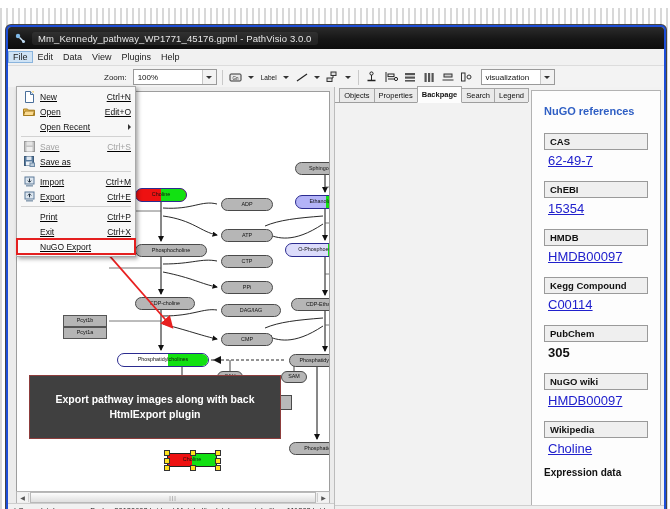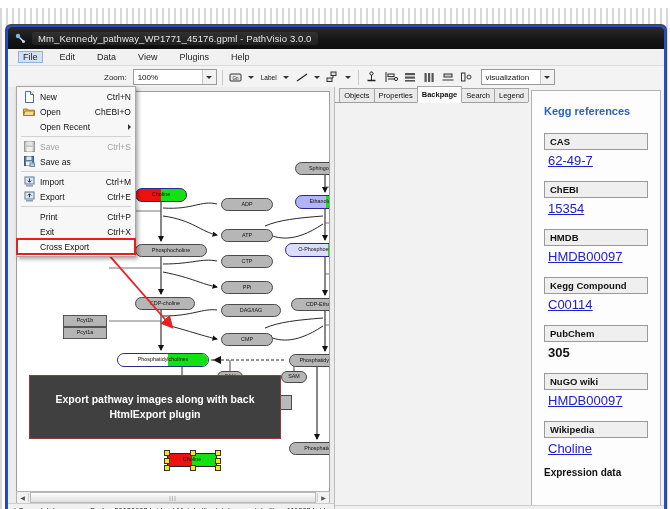--- a/index.html
+++ b/index.html
@@ -21,21 +21,21 @@
   
   #titlebar{height:22px;background:linear-gradient(180deg,#2b2b2b 0%,#161616 55%,#0d0d0d 100%);
     display:flex;align-items:center;padding:0 6px;position:relative;}
   #titlebar .tb-icon{width:12px;height:12px;margin-right:6px;position:relative;flex:0 0 auto;}
   #titlebar .tb-icon svg{display:block;}
   #titlebar .tb-title{color:#e8e8e8;font-size:9.5px;white-space:nowrap;letter-spacing:.1px;
      background:rgba(255,255,255,.07);padding:1px 6px;border-radius:3px;}
 
   
   #menubar{height:16px;background:#f1f1f1;border-bottom:1px solid #dcdcdc;
-    display:flex;align-items:center;padding-left:10px;gap:12px;position:relative;z-index:40;}
+    display:flex;align-items:center;padding-left:0;gap:0px;position:relative;z-index:40;}
   #menubar .mi{font-size:9px;color:#1b1b1b;padding:1px 5px;white-space:nowrap;cursor:default;}
   #menubar .mi.open{background:#cfe3f5;border:1px solid #8ab4dd;padding:0px 4px;}
 
   
   #toolbar{height:22px;background:#f3f3f3;border-bottom:1px solid #cfcfcf;
     display:flex;align-items:center;gap:3px;padding-left:96px;position:relative;}
   .tb-sep{width:1px;height:15px;background:#c9c9c9;margin:0 2px;}
   .zoom-label{font-size:8px;color:#222;margin-right:3px;}
   .combo{height:14px;border:1px solid #9a9a9a;background:#fff;display:flex;align-items:center;
     font-size:8px;color:#111;padding-left:4px;position:relative;}
@@ -90,21 +90,21 @@
   .xref-val a{color:#2020cc;text-decoration:underline;}
   .xref-val.plain{color:#111;font-weight:bold;}
   .expr-h{font-size:10px;font-weight:bold;color:#111;margin-top:4px;}
   #sidescroll{position:absolute;left:0;right:0;bottom:0;height:10px;background:#efefef;
      border-top:1px solid #cfcfcf;display:flex;align-items:center;justify-content:space-between;}
   #sidescroll i{font-style:normal;font-size:6px;color:#666;padding:0 2px;}
 
   
   #filemenu{position:absolute;left:8px;top:59px;width:118px;background:#f7f7f7;
      border:1px solid #a8a8a8;box-shadow:2px 2px 4px rgba(0,0,0,.35);z-index:60;padding:2px 0;}
-  #filemenu .row{display:flex;align-items:center;height:15px;padding:0 4px;position:relative;}
+  #filemenu .row{display:flex;align-items:center;height:15px;padding:0 4px;position:relative;text-decoration:underline;}
   #filemenu .row .ico{width:16px;height:13px;display:flex;align-items:center;justify-content:center;
      flex:0 0 16px;}
   #filemenu .row .txt{font-size:8.5px;color:#111;flex:1;padding-left:3px;}
   #filemenu .row .acc{font-size:8.5px;color:#111;padding-left:6px;}
   #filemenu .row.dim .txt,#filemenu .row.dim .acc{color:#a3a3a3;}
   #filemenu .sep{height:1px;background:#d2d2d2;margin:2px 4px;}
   #filemenu .row .sub{border-left:3px solid #333;border-top:3px solid transparent;
      border-bottom:3px solid transparent;font-style:normal;}
   #filemenu .row.highlight{outline:2px solid #e41f1f;outline-offset:-1px;background:#fbfbfb;}
 
@@ -457,21 +457,21 @@
         <div id="sidetabs">
           <span class="tab">Objects</span>
           <span class="tab">Properties</span>
           <span class="tab active">Backpage</span>
           <span class="tab">Search</span>
           <span class="tab">Legend</span>
         </div>
 
         <div id="sidebody">
           <div id="sidecontent">
-            <div class="xref-h">Kegg references</div>
+            <div class="xref-h">NuGO references</div>
 
             <div class="xref-block">
               <div class="xref-name">CAS</div>
               <div class="xref-val"><a href="#">62-49-7</a></div>
             </div>
 
             <div class="xref-block">
               <div class="xref-name">ChEBI</div>
               <div class="xref-val"><a href="#">15354</a></div>
             </div>
@@ -524,21 +524,21 @@
         <span class="acc">Ctrl+N</span>
       </div>
       <div class="row">
         <span class="ico">
           <svg width="12" height="10" viewBox="0 0 12 10">
               <path d="M0.5 2 h4 l1 1.2 h6 v5.3 h-11 z" fill="#f2c055" stroke="#a67d20"></path>
               <path d="M2 4 h9.5 l-1.4 4.5 h-9.6 z" fill="#fbdb92" stroke="#a67d20"></path>
             </svg>
         </span>
         <span class="txt">Open</span>
-        <span class="acc">ChEBI+O</span>
+        <span class="acc">Edit+O</span>
       </div>
       <div class="row">
         <span class="ico"></span>
         <span class="txt">Open Recent</span>
         <i class="sub"></i>
       </div>
       <div class="sep"></div>
       <div class="row dim">
         <span class="ico">
           <svg width="11" height="11" viewBox="0 0 11 11">
@@ -592,21 +592,21 @@
         <span class="txt">Print</span>
         <span class="acc">Ctrl+P</span>
       </div>
       <div class="row">
         <span class="ico"></span>
         <span class="txt">Exit</span>
         <span class="acc">Ctrl+X</span>
       </div>
       <div class="row highlight">
         <span class="ico"></span>
-        <span class="txt">Cross Export</span>
+        <span class="txt">NuGO Export</span>
       </div>
     </div>
 
     <svg id="redarrow">
       <defs>
         <marker id="redhead" markerWidth="7" markerHeight="7" refX="5" refY="3.5" orient="auto">
           <path d="M0,0 L7,3.5 L0,7 z" fill="#e82020"></path>
         </marker>
       </defs>
       <line x1="72" y1="195" x2="163" y2="299" stroke="#e82020" stroke-width="1.8" marker-end="url(#redhead)"></line>

